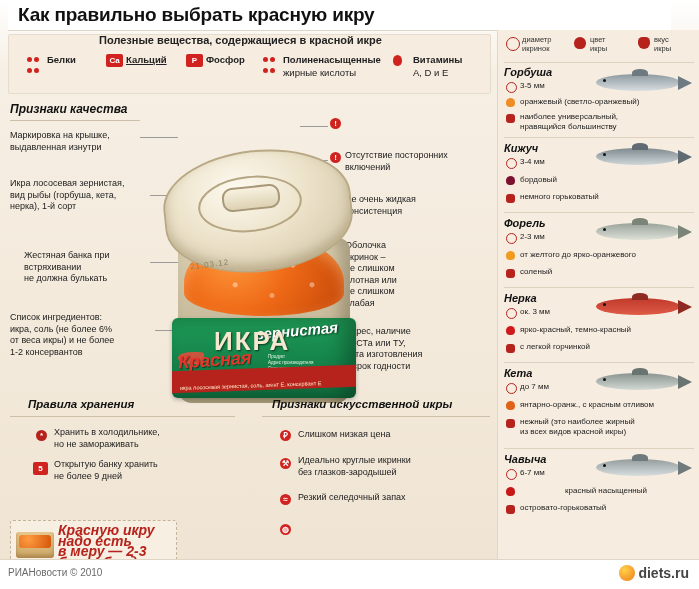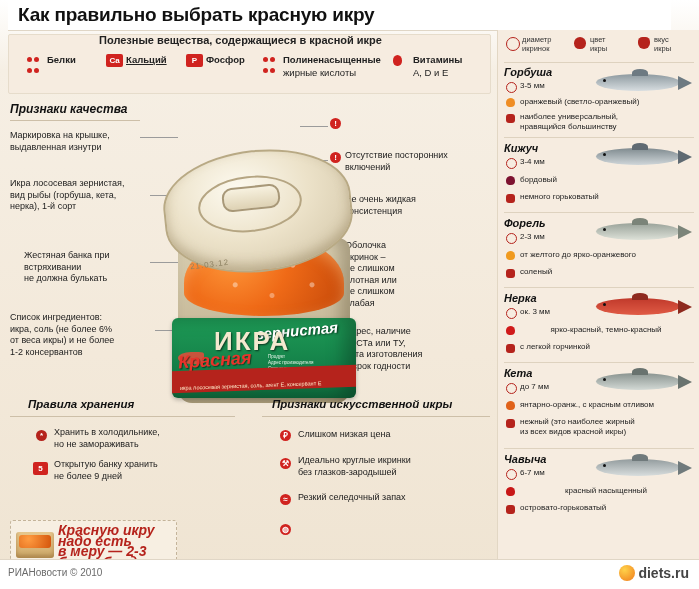--- a/index.html
+++ b/index.html
@@ -427,21 +427,21 @@
       <div class="fish-name" style="left:6px;top:262px;">Нерка</div>
       <div class="fimg" style="left:98px;top:262px;">
         <div class="body" style="background:linear-gradient(#c0392b,#e05b45);"></div>
         <div class="fin" style="background:#8e2a1f;"></div>
         <div class="tail" style="border-left:14px solid #8e2a1f;"></div>
         <div class="eye"></div>
       </div>
       <div class="fdot ring" style="left:8px;top:278px;"></div>
       <div class="frow" style="left:22px;top:277px;">ок. 3 мм</div>
       <div class="fdot drop" style="left:8px;top:296px;background:#d01a1a;"></div>
-      <div class="frow" style="left:22px;top:295px;width:172px;text-align:center;">ярко-красный, темно-красный</div>
+      <div class="frow" style="left:22px;top:295px;width:172px;">ярко-красный, темно-красный</div>
       <div class="fdot" style="left:8px;top:314px;border-radius:3px;"></div>
       <div class="frow" style="left:22px;top:312px;width:172px;">с легкой горчинкой</div>
       <div class="sep" style="top:332px;"></div>
     </div>
 
     <div>
       <div class="fish-name" style="left:6px;top:337px;">Кета</div>
       <div class="fimg" style="left:98px;top:337px;">
         <div class="body" style="background:linear-gradient(#8a9490,#d3d9d5);"></div>
         <div class="fin" style="background:#69736f;"></div>

